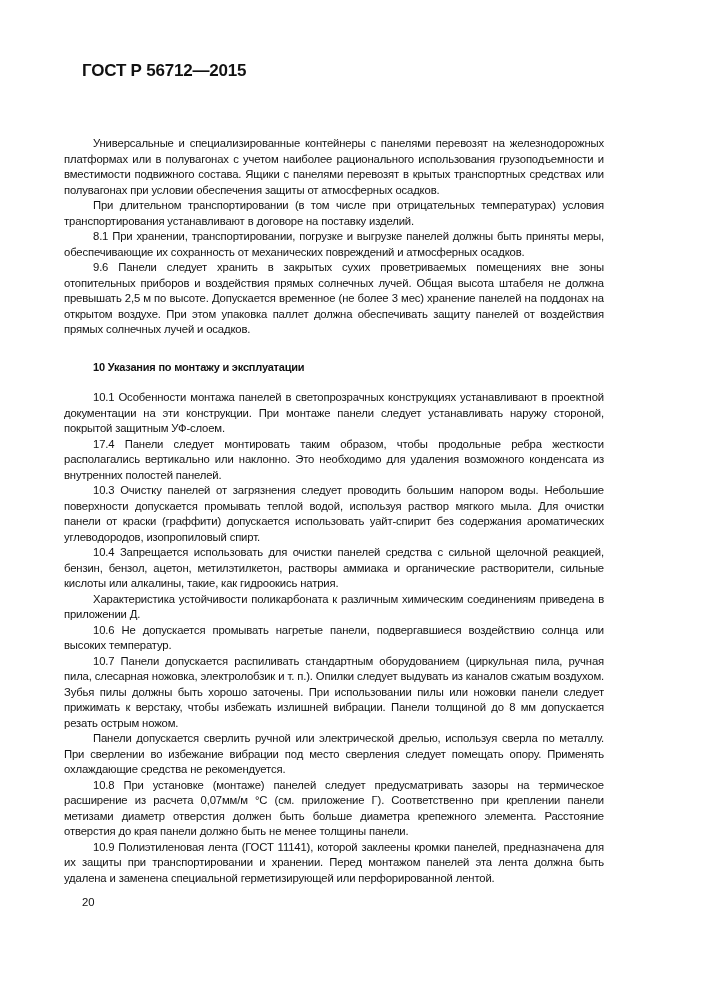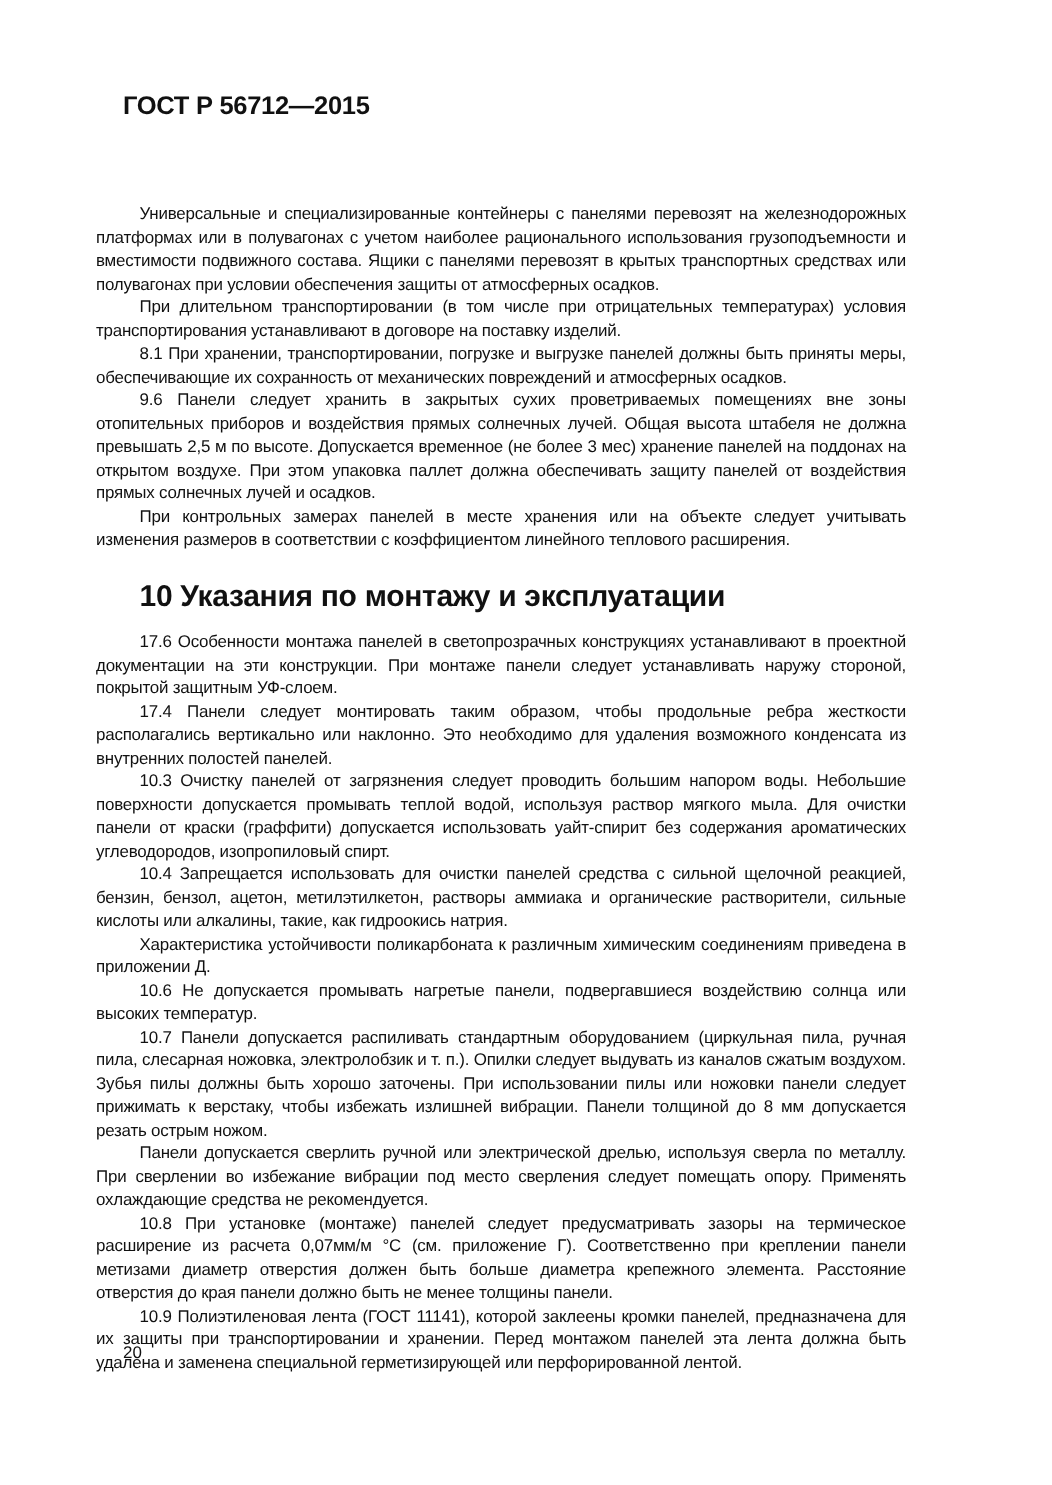--- a/index.html
+++ b/index.html
@@ -3,39 +3,38 @@
 <meta charset="utf-8">
 <style>
   html, body { margin: 0; padding: 0; background: #ffffff; }
   body { width: 701px; height: 990px; position: relative; overflow: hidden;
          font-family: "Liberation Sans", sans-serif; color: #111; }
   .page { position: absolute; left: 0; top: 0; width: 701px; height: 990px; }
   .header { position: absolute; left: 82px; top: 61px; font-size: 17px; font-weight: bold; letter-spacing: -0.2px; }
   .body-text { position: absolute; left: 64px; top: 96px; width: 540px;
                font-size: 11.3px; line-height: 15.5px; text-align: justify; letter-spacing: -0.15px; margin-top: 40px; }
   .body-text p { margin: 0; text-indent: 29px; }
-  .section-title { font-size: 20px; font-weight: bold; margin: 22px 0 15px 0; text-indent: 29px; letter-spacing: -0.2px; }
+  .section-title { font-size: 11px; font-weight: bold; margin: 22px 0 15px 0; text-indent: 29px; letter-spacing: -0.2px; }
   .page-number { position: absolute; left: 82px; top: 896px; font-size: 11.3px; }
 </style>
 </head>
 <body>
 
 <div class="page">
   <div class="header">ГОСТ Р 56712—2015</div>
 
   <div class="body-text">
     <p>Универсальные и специализированные контейнеры с панелями перевозят на железнодорожных платформах или в полувагонах с учетом наиболее рационального использования грузоподъемности и вместимости подвижного состава. Ящики с панелями перевозят в крытых транспортных средствах или полувагонах при условии обеспечения защиты от атмосферных осадков.</p>
     <p>При длительном транспортировании (в том числе при отрицательных температурах) условия транспортирования устанавливают в договоре на поставку изделий.</p>
     <p>8.1 При хранении, транспортировании, погрузке и выгрузке панелей должны быть приняты меры, обеспечивающие их сохранность от механических повреждений и атмосферных осадков.</p>
     <p>9.6 Панели следует хранить в закрытых сухих проветриваемых помещениях вне зоны отопительных приборов и воздействия прямых солнечных лучей. Общая высота штабеля не должна превышать 2,5 м по высоте. Допускается временное (не более 3 мес) хранение панелей на поддонах на открытом воздухе. При этом упаковка паллет должна обеспечивать защиту панелей от воздействия прямых солнечных лучей и осадков.</p>
-    <p>При контрольных замерах панелей в месте хранения или на объекте следует учитывать изменения размеров в соответствии с коэффициентом линейного теплового расширения.</p>
 
     <div class="section-title">10 Указания по монтажу и эксплуатации</div>
 
-    <p>17.6 Особенности монтажа панелей в светопрозрачных конструкциях устанавливают в проектной документации на эти конструкции. При монтаже панели следует устанавливать наружу стороной, покрытой защитным УФ-слоем.</p>
+    <p>10.1 Особенности монтажа панелей в светопрозрачных конструкциях устанавливают в проектной документации на эти конструкции. При монтаже панели следует устанавливать наружу стороной, покрытой защитным УФ-слоем.</p>
     <p>17.4 Панели следует монтировать таким образом, чтобы продольные ребра жесткости располагались вертикально или наклонно. Это необходимо для удаления возможного конденсата из внутренних полостей панелей.</p>
     <p>10.3 Очистку панелей от загрязнения следует проводить большим напором воды. Небольшие поверхности допускается промывать теплой водой, используя раствор мягкого мыла. Для очистки панели от краски (граффити) допускается использовать уайт-спирит без содержания ароматических углеводородов, изопропиловый спирт.</p>
     <p>10.4 Запрещается использовать для очистки панелей средства с сильной щелочной реакцией, бензин, бензол, ацетон, метилэтилкетон, растворы аммиака и органические растворители, сильные кислоты или алкалины, такие, как гидроокись натрия.</p>
     <p>Характеристика устойчивости поликарбоната к различным химическим соединениям приведена в приложении Д.</p>
     <p>10.6 Не допускается промывать нагретые панели, подвергавшиеся воздействию солнца или высоких температур.</p>
     <p>10.7 Панели допускается распиливать стандартным оборудованием (циркульная пила, ручная пила, слесарная ножовка, электролобзик и т. п.). Опилки следует выдувать из каналов сжатым воздухом. Зубья пилы должны быть хорошо заточены. При использовании пилы или ножовки панели следует прижимать к верстаку, чтобы избежать излишней вибрации. Панели толщиной до 8 мм допускается резать острым ножом.</p>
     <p>Панели допускается сверлить ручной или электрической дрелью, используя сверла по металлу. При сверлении во избежание вибрации под место сверления следует помещать опору. Применять охлаждающие средства не рекомендуется.</p>
     <p>10.8 При установке (монтаже) панелей следует предусматривать зазоры на термическое расширение из расчета 0,07мм/м °С (см. приложение Г). Соответственно при креплении панели метизами диаметр отверстия должен быть больше диаметра крепежного элемента. Расстояние отверстия до края панели должно быть не менее толщины панели.</p>
     <p>10.9 Полиэтиленовая лента (ГОСТ 11141), которой заклеены кромки панелей, предназначена для их защиты при транспортировании и хранении. Перед монтажом панелей эта лента должна быть удалена и заменена специальной герметизирующей или перфорированной лентой.</p>
   </div>

